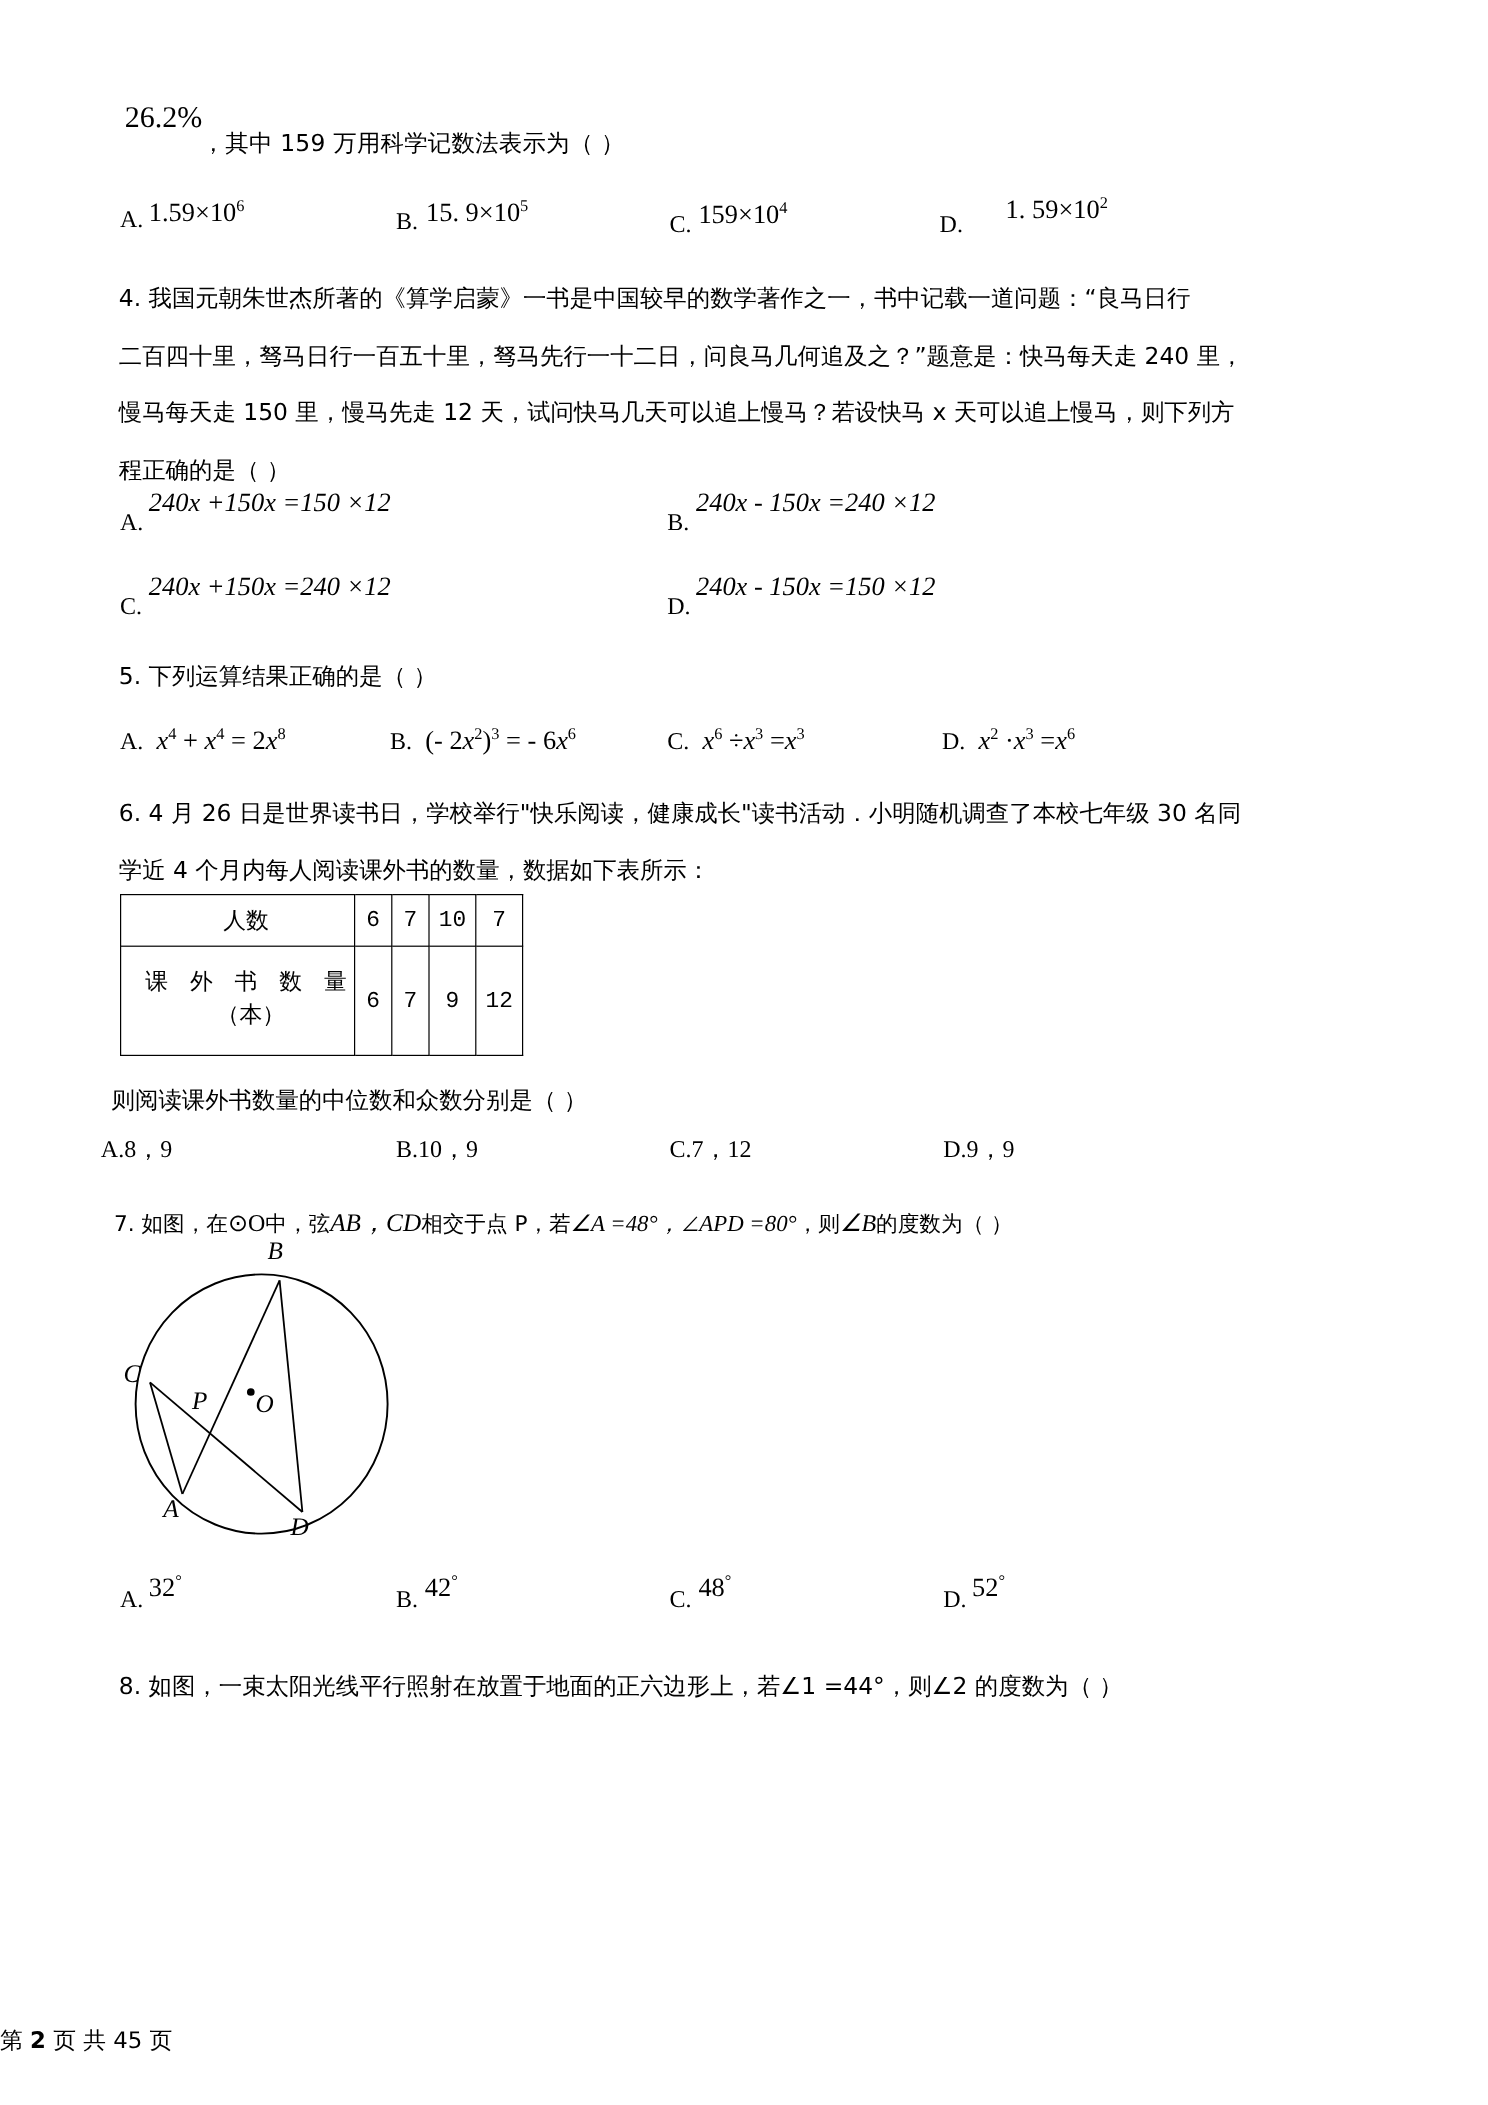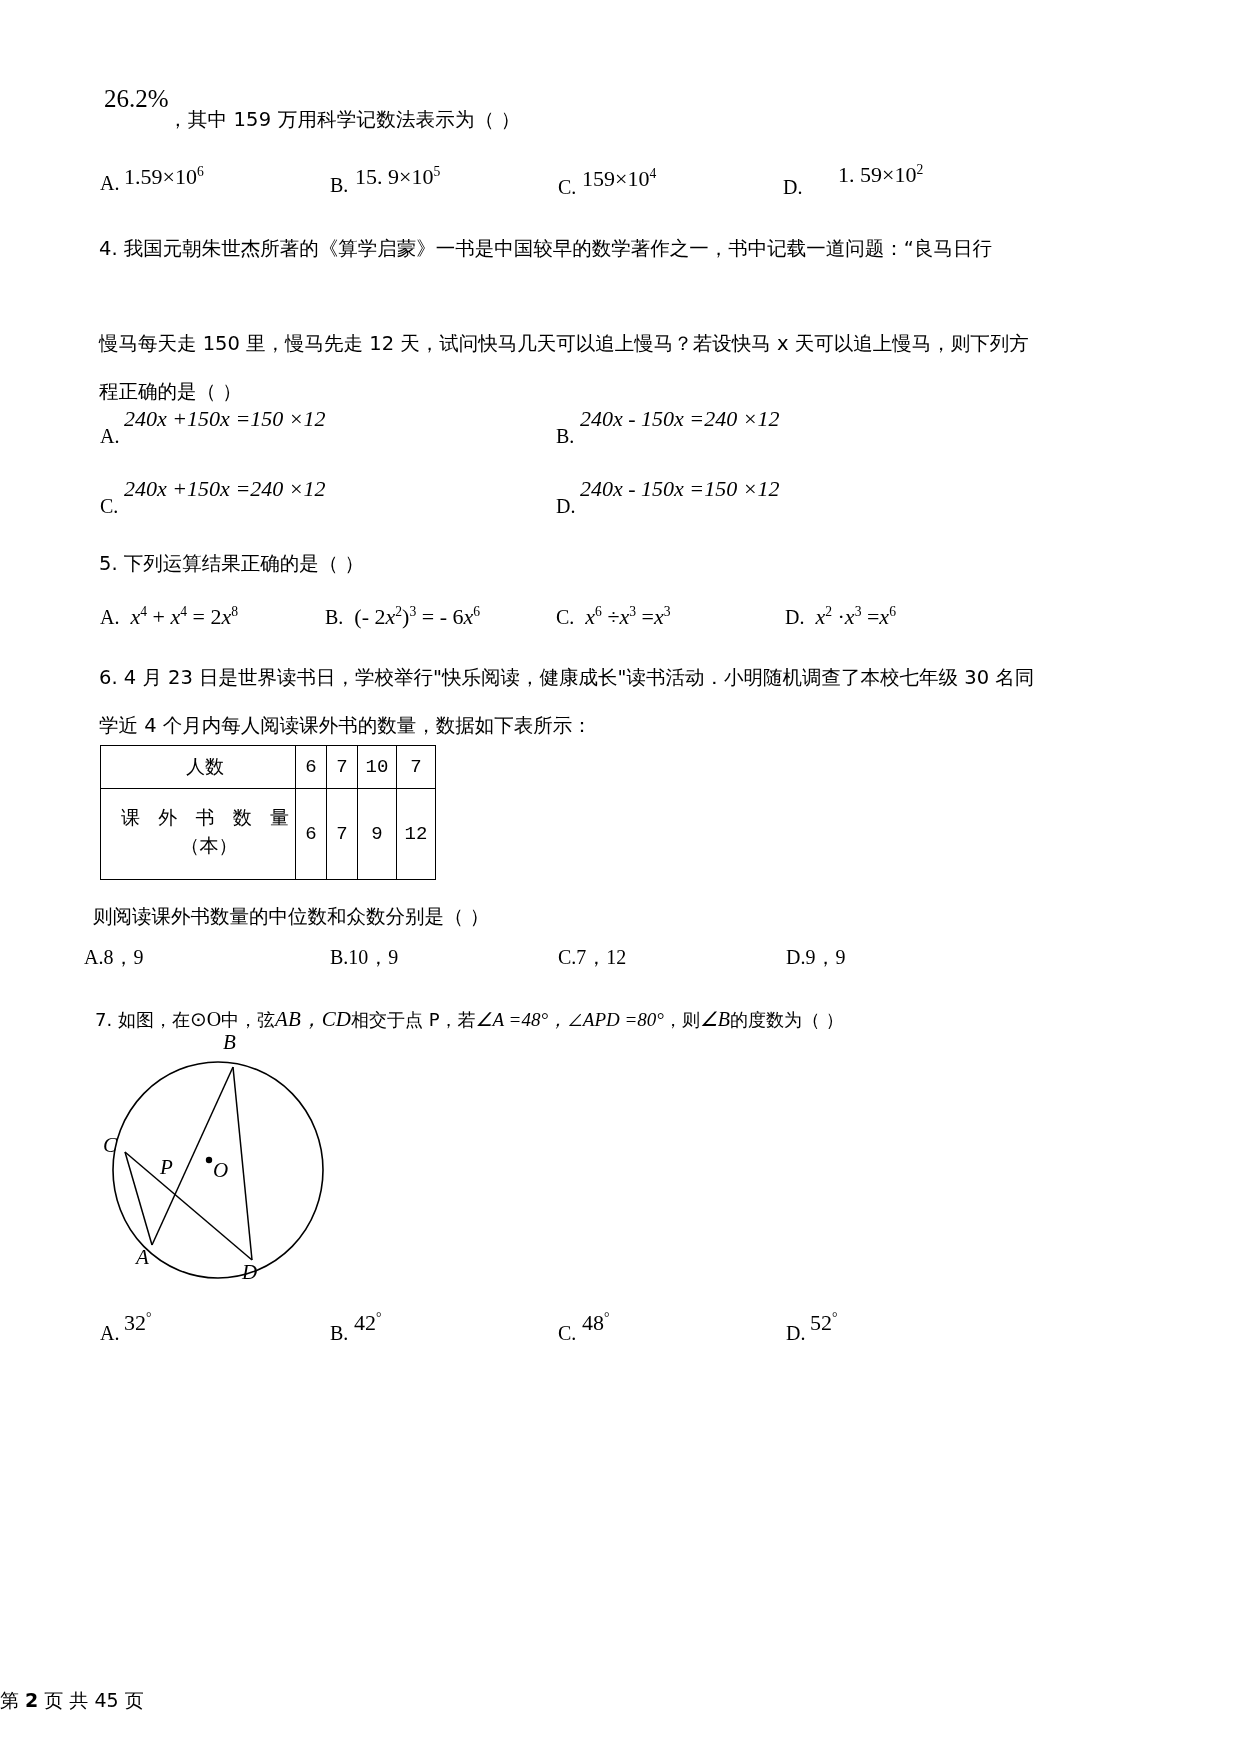--- a/index.html
+++ b/index.html
@@ -134,20 +134,21 @@
   <div class="abs math" style="left:582px; top:166px;">
     <span>159</span><span>×10</span><sup>4</sup>
   </div>
 
   <div class="abs optlabel" style="left:783px; top:176px;">D.</div>
   <div class="abs math" style="left:838px; top:162px;">
     <span>1. 59</span><span>×10</span><sup>2</sup>
   </div>
 
   <div class="abs qtext" style="left:99px; top:235px;">4. 我国元朝朱世杰所著的《算学启蒙》一书是中国较早的数学著作之一，书中记载一道问题：“良马日行</div>
+  <div class="abs qtext" style="left:99px; top:283px;">二百四十里，驽马日行一百五十里，驽马先行一十二日，问良马几何追及之？”题意是：快马每天走 240 里，</div>
   <div class="abs qtext" style="left:99px; top:330px;">慢马每天走 150 里，慢马先走 12 天，试问快马几天可以追上慢马？若设快马 x 天可以追上慢马，则下列方</div>
   <div class="abs qtext" style="left:99px; top:378px;">程正确的是（  ）</div>
 
   <div class="abs optlabel" style="left:100px; top:425px;">A.</div>
   <div class="abs math" style="left:124px; top:406px; font-style:italic;">240x +150x =150 ×12</div>
 
   <div class="abs optlabel" style="left:556px; top:425px;">B.</div>
   <div class="abs math" style="left:580px; top:406px; font-style:italic;">240x - 150x =240 ×12</div>
 
   <div class="abs optlabel" style="left:100px; top:495px;">C.</div>
@@ -171,21 +172,21 @@
   <div class="abs optlabel" style="left:556px; top:604px;">
     <span>C.</span>
     <span class="math" style="margin-left:6px;"><i>x</i><sup>6</sup> ÷<i>x</i><sup>3</sup> =<i>x</i><sup>3</sup></span>
   </div>
 
   <div class="abs optlabel" style="left:785px; top:604px;">
     <span>D.</span>
     <span class="math" style="margin-left:6px;"><i>x</i><sup>2</sup> ·<i>x</i><sup>3</sup> =<i>x</i><sup>6</sup></span>
   </div>
 
-  <div class="abs qtext" style="left:99px; top:664px;">6. 4 月 23 日是世界读书日，学校举行"快乐阅读，健康成长"读书活动．小明随机调查了本校七年级 30 名同</div>
+  <div class="abs qtext" style="left:99px; top:664px;">6. 4 月 26 日是世界读书日，学校举行"快乐阅读，健康成长"读书活动．小明随机调查了本校七年级 30 名同</div>
   <div class="abs qtext" style="left:99px; top:712px;">学近 4 个月内每人阅读课外书的数量，数据如下表所示：</div>
 
   <div class="abs" style="left:100px; top:745px;">
     <table class="datatable">
       <tbody>
           <tr>
         <td class="rowhead" rowspan="1" style="height:42px;">人数</td>
         <td class="numcell">6</td>
         <td class="numcell">7</td>
         <td class="numcell wide">10</td>
@@ -260,20 +261,21 @@
   <div class="abs optlabel" style="left:558px; top:1322px;">C.</div>
   <div class="abs math" style="left:582px; top:1310px;">
     <span>48</span><span class="deg">°</span>
   </div>
 
   <div class="abs optlabel" style="left:786px; top:1322px;">D.</div>
   <div class="abs math" style="left:810px; top:1310px;">
     <span>52</span><span class="deg">°</span>
   </div>
 
+  <div class="abs qtext" style="left:99px; top:1392px;">8. 如图，一束太阳光线平行照射在放置于地面的正六边形上，若∠1 =44°，则∠2 的度数为（      ）</div>
 
   <div class="footer">
     <span>第</span>
     <span style="font-weight:bold;">2</span>
     <span>页 共</span>
     <span>45</span>
     <span>页</span>
   </div>
 
 </div>

